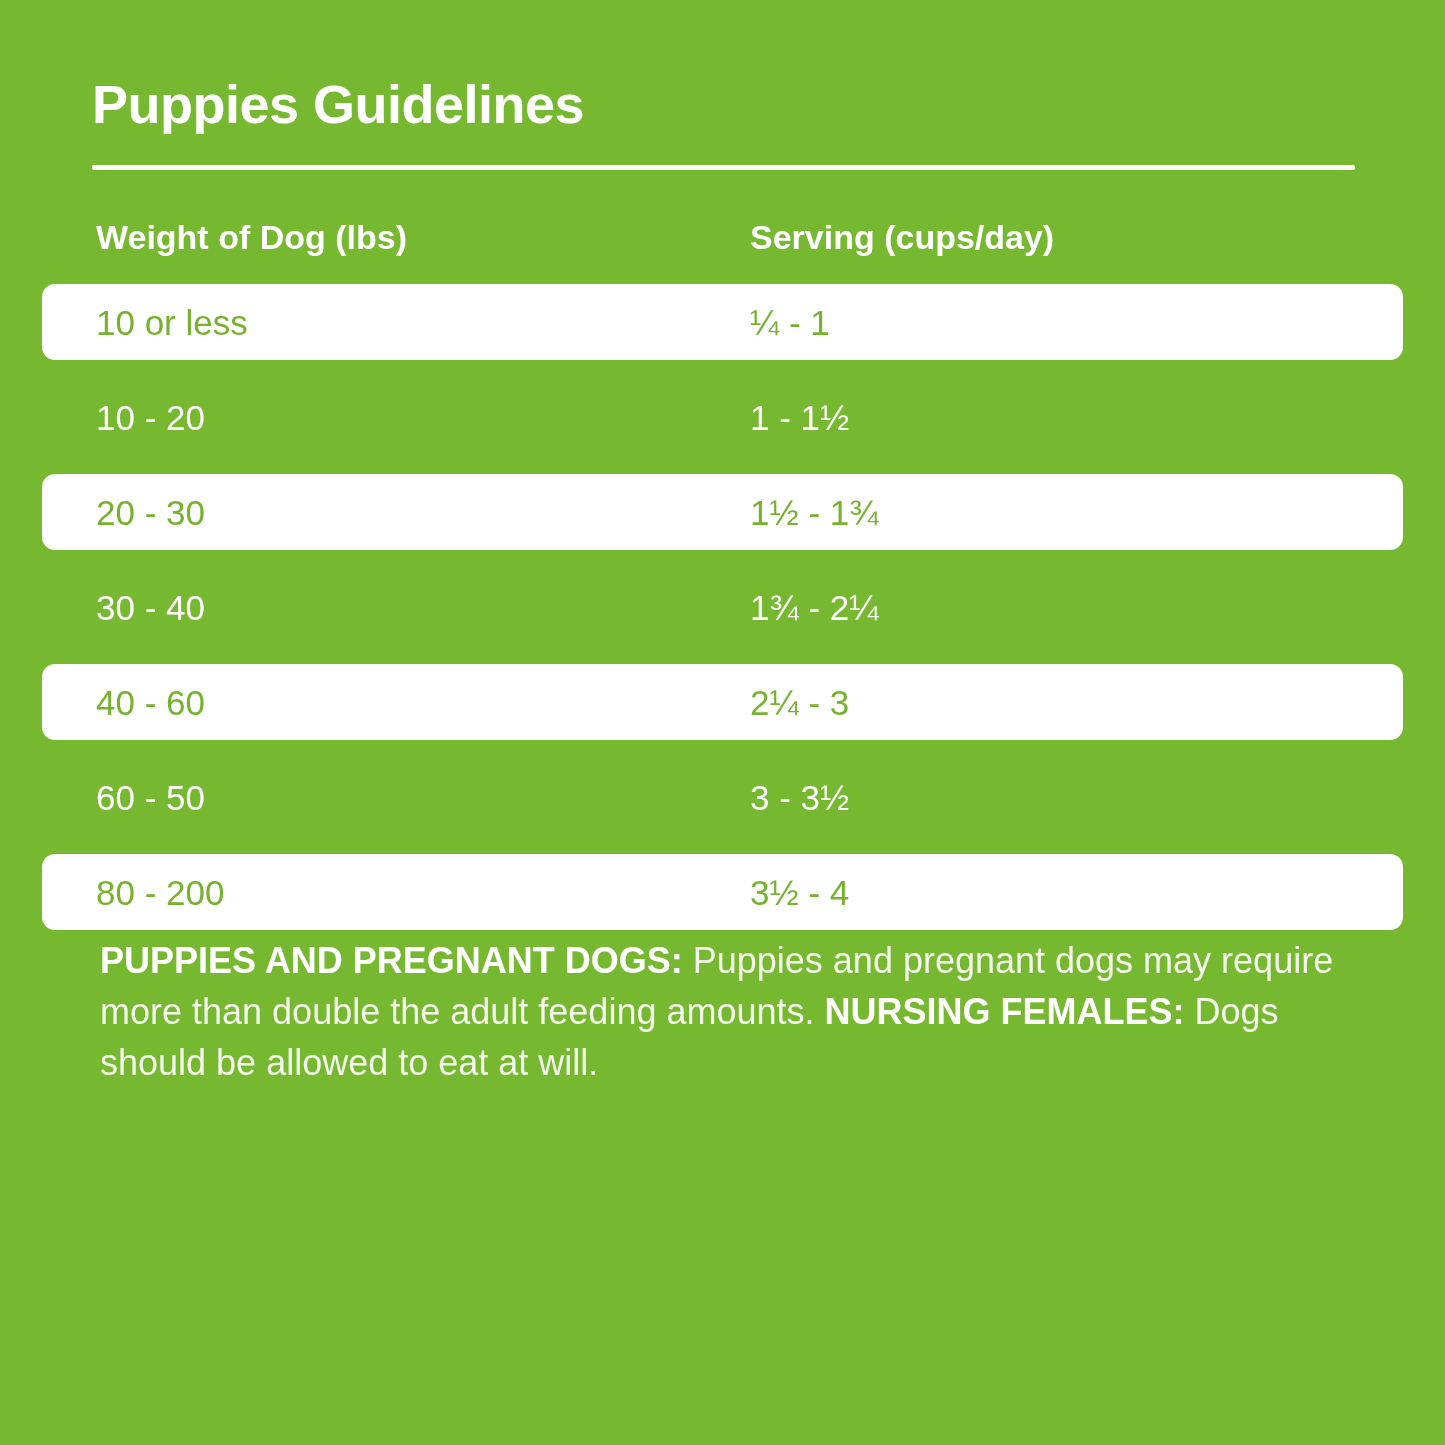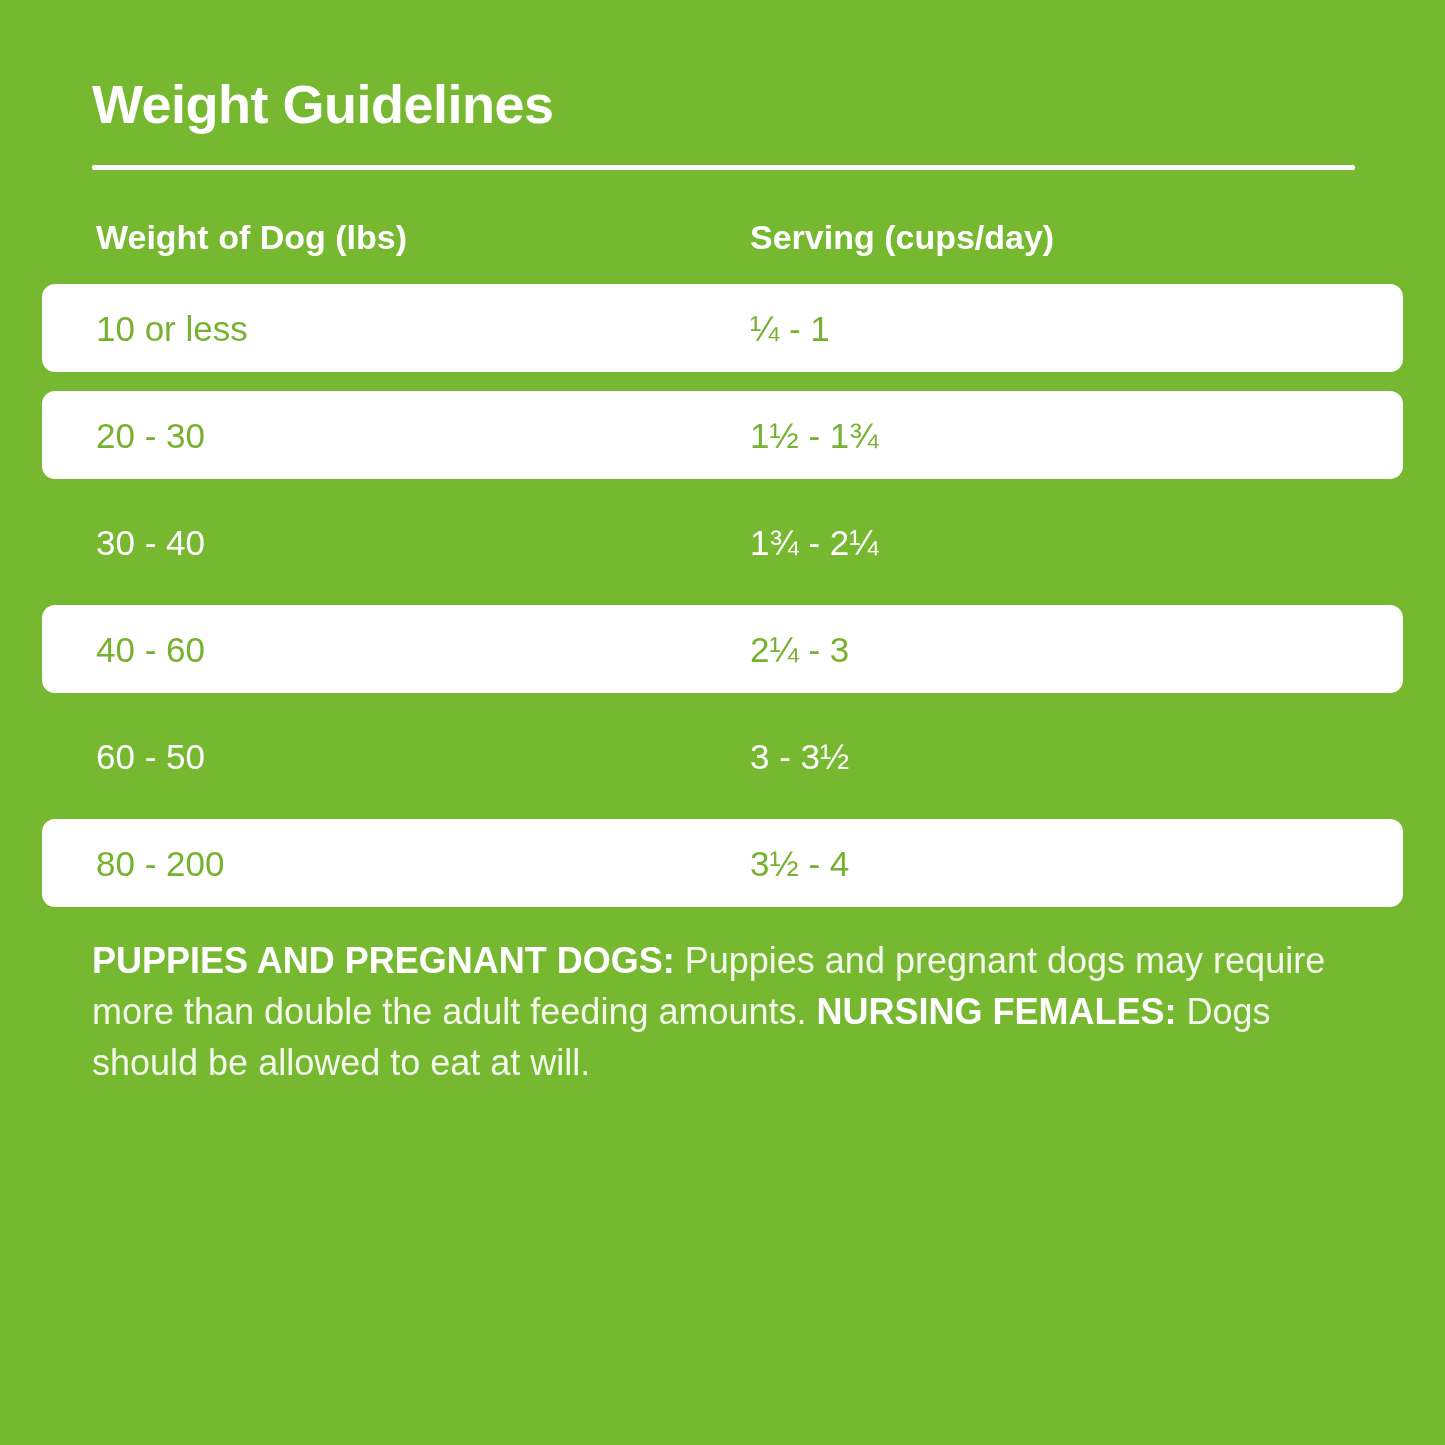--- a/index.html
+++ b/index.html
@@ -59,21 +59,21 @@
     font-size: 34px;
     font-weight: bold;
     color: #ffffff;
     white-space: nowrap;
   }
   .th.col-weight { left: 96px; }
   .th.col-serving { left: 750px; }
 
   .row {
     position: relative;
-    height: 88px;
+    height: 76px;
     margin-bottom: 19px;
   }
   .row .pill {
     position: absolute;
     left: 42px;
     right: 42px;
     top: 0;
     bottom: 0;
     border-radius: 13px;
     background: transparent;
@@ -91,54 +91,59 @@
     line-height: 1;
   }
   .cell.col-weight { left: 96px; }
   .cell.col-serving { left: 750px; }
   .row .cell { color: #ffffff; }
   .row.alt .cell { color: #76b22f; }
 
   
   .note {
     position: absolute;
-    left: 92px;
+    left: 100px;
     top: 935px;
     width: 1270px;
     font-size: 36px;
     line-height: 1.42;
     color: #f4f8ec;
     font-weight: normal;
   }
   .note b {
     font-weight: bold;
     color: #ffffff;
   }
 </style>
 </head>
 <body>
 
 <div class="panel">
 
-  <div class="title">Weight Guidelines</div>
+  <div class="title">Puppies Guidelines</div>
   <div class="title-rule"></div>
 
   <div class="table">
 
     <div class="thead">
       <div class="th col-serving">Serving (cups/day)</div>
       <div class="th col-weight">Weight of Dog (lbs)</div>
     </div>
 
     <div class="row alt">
       <div class="pill"></div>
       <div class="cell col-weight">10 or less</div>
       <div class="cell col-serving">¼ - 1</div>
     </div>
 
+    <div class="row">
+      <div class="pill"></div>
+      <div class="cell col-weight">10 - 20</div>
+      <div class="cell col-serving">1 - 1½</div>
+    </div>
 
     <div class="row alt">
       <div class="pill"></div>
       <div class="cell col-weight">20 - 30</div>
       <div class="cell col-serving">1½ - 1¾</div>
     </div>
 
     <div class="row">
       <div class="pill"></div>
       <div class="cell col-weight">30 - 40</div>

